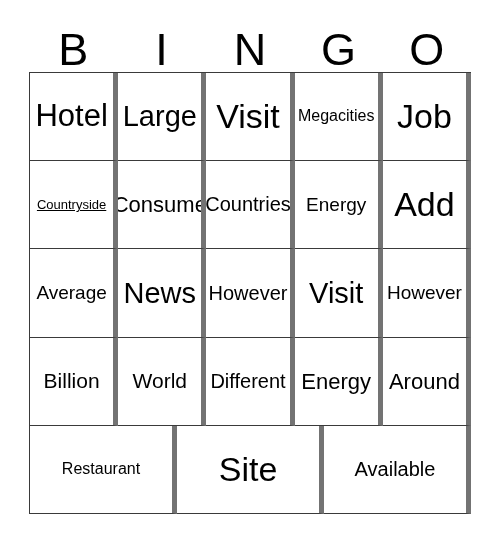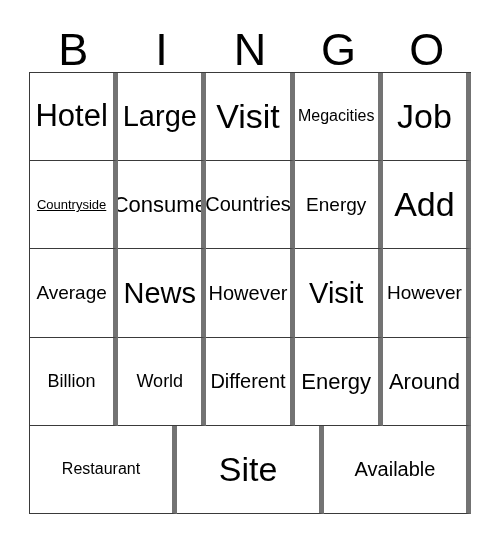--- a/index.html
+++ b/index.html
@@ -87,21 +87,21 @@
     color: #000000;
     padding: 0 2px;
   }
 
   
   .fs-xxs { font-size: 13px; text-decoration: underline; }
   .fs-xs  { font-size: 16px; }
   .fs-s   { font-size: 20px; }
   .fs-m   { font-size: 19px; }
   .fs-l   { font-size: 22px; }
-  .fs-xl  { font-size: 18px; }
+  .fs-xl  { font-size: 21px; }
   .fs-xxl { font-size: 29px; }
   .fs-h1  { font-size: 31px; }
   .fs-h2  { font-size: 34px; }
 </style>
 </head>
 <body>
 
 <div id="bingo-card">
 
   <div id="bingo-header">

